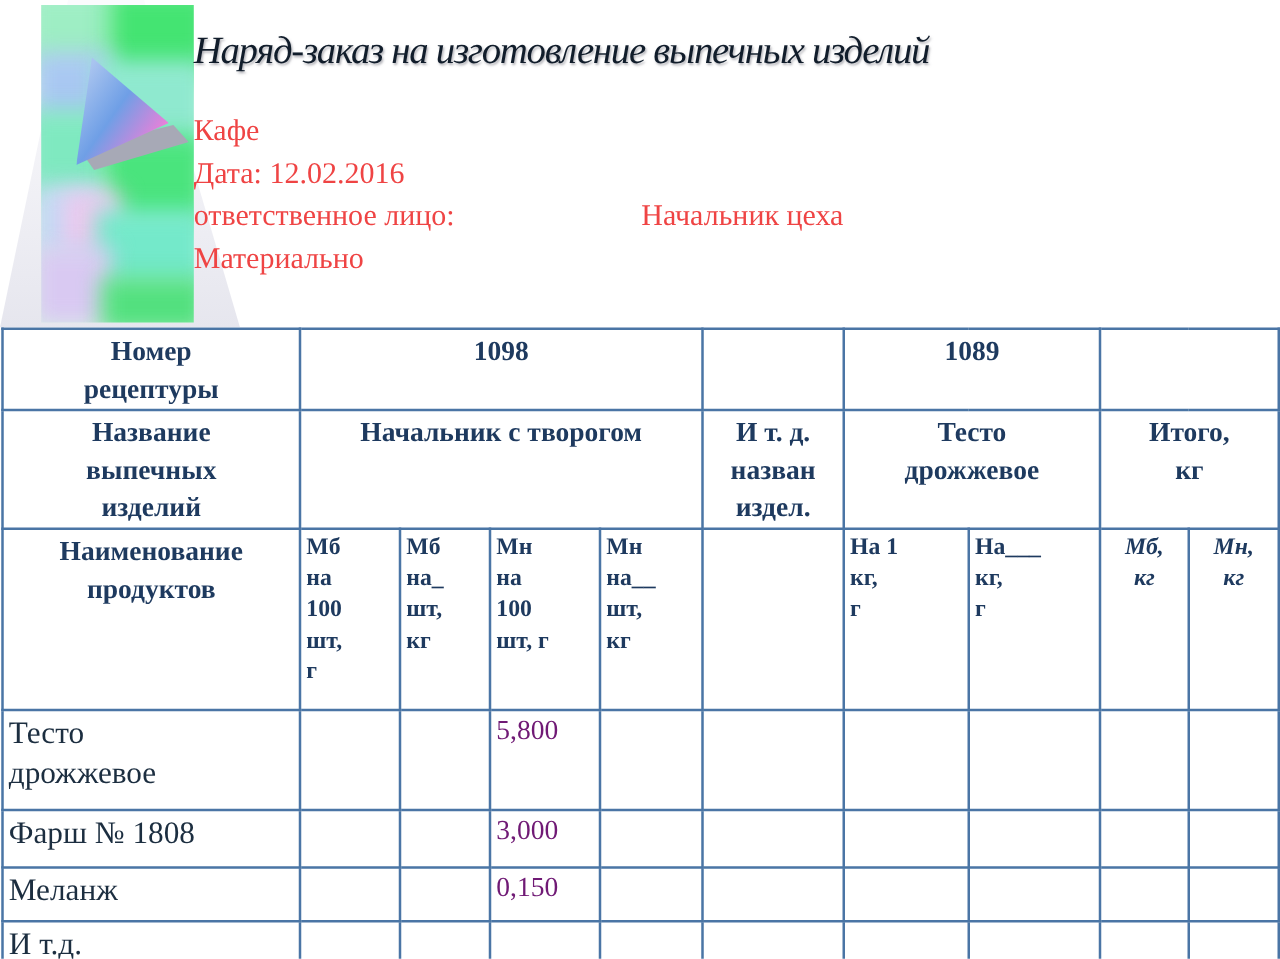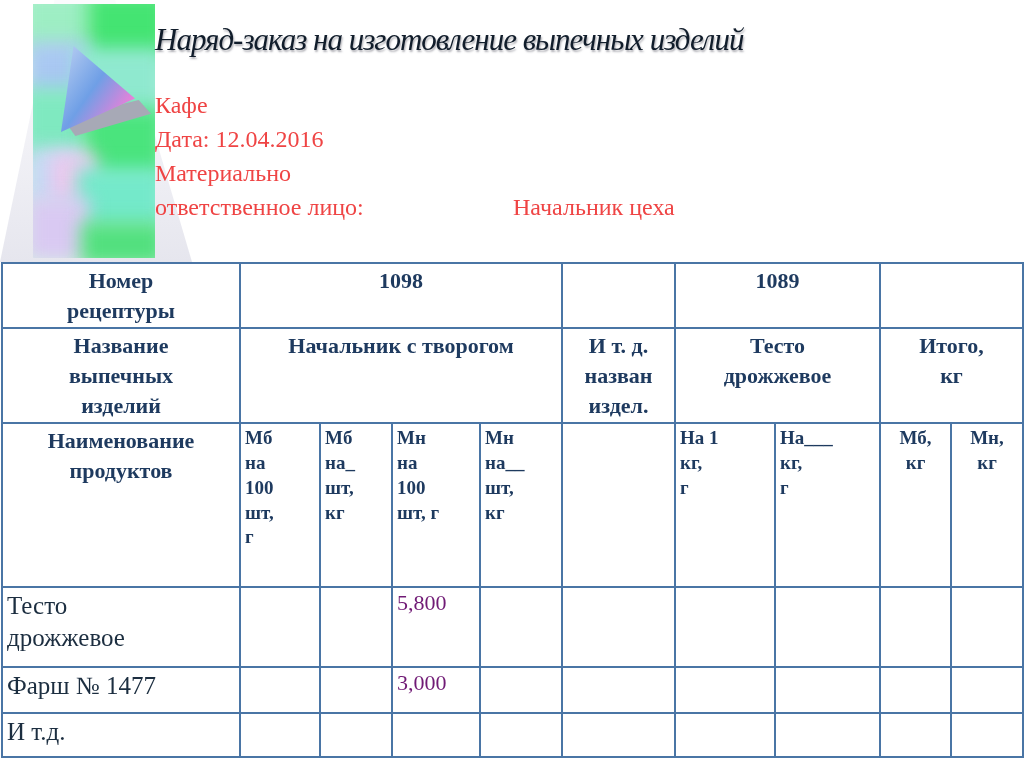--- a/index.html
+++ b/index.html
@@ -63,32 +63,32 @@
     overflow: hidden;
   }
   td.h {
     font-weight: bold; color: #1e3a5f; text-align: center;
     font-size: 22px; line-height: 1.35; padding-top: 4px;
   }
   td.h3 {
     font-weight: bold; color: #1e3a5f; text-align: left;
     font-size: 19px; line-height: 1.3; padding: 4px 2px 2px 7px;
   }
-  td.h3c { text-align: center; padding-left: 2px; }
+  td.h3c { text-align: center; padding-left: 2px; font-style: italic; }
   td.c-label {
     font-size: 25px; color: #1c2e40; text-align: left;
     padding: 4px 4px 2px 8px; line-height: 1.25;
   }
   td.c-val {
     font-size: 22px; color: #701a75; text-align: left;
     padding: 4px 2px 2px 11px;
   }
   tr.r1 { height: 65px; margin-left: 32px; }
   tr.r2 { height: 93px; }
-  tr.r3 { height: 164px; }
+  tr.r3 { height: 145px; }
   tr.d1 { height: 80px; }
   tr.d2 { height: 46px; }
   tr.d3 { height: 43px; }
   tr.d4 { height: 44px; }
 </style>
 </head>
 <body>
 
 <div class="wedge"></div>
 <div class="deco-band">
@@ -103,26 +103,26 @@
   <div class="blk" style="left:44px;top:164px;width:88px;height:62px;background:#74e9ca"></div>
   <div class="blk" style="left:-6px;top:194px;width:62px;height:62px;background:#d9c9f2"></div>
   <div class="blk" style="left:48px;top:218px;width:84px;height:44px;background:#52e07e"></div>
   <div class="tri-shadow"></div>
   <div class="tri"></div>
 </div>
 
 <div class="title">Наряд-заказ на изготовление выпечных изделий</div>
 <div class="info">
   <div class="info-row">Кафе</div>
-  <div class="info-row">Дата: 12.04.2016</div>
-  <div class="info-row">Материально</div>
+  <div class="info-row">Дата: 12.02.2016</div>
   <div class="info-row">
     <span>ответственное лицо:</span>
     <span class="resp-value">Начальник цеха</span>
   </div>
+  <div class="info-row">Материально</div>
 </div>
 
 <table class="order">
   <colgroup>
     <col style="width:238px">
       <col style="width:80px">
       <col style="width:72px">
     <col style="width:88px">
       <col style="width:82px">
       <col style="width:113px">
@@ -192,24 +192,36 @@
     <td class="c-val"></td>
     <td class="c-val">5,800</td>
     <td class="c-val"></td>
     <td class="c-val"></td>
     <td class="c-val"></td>
     <td class="c-val"></td>
     <td class="c-val"></td>
     <td class="c-val"></td>
   </tr>
   <tr class="d2">
-    <td class="c-label">Фарш № 1477</td>
+    <td class="c-label">Фарш № 1808</td>
     <td class="c-val"></td>
     <td class="c-val"></td>
     <td class="c-val">3,000</td>
+    <td class="c-val"></td>
+    <td class="c-val"></td>
+    <td class="c-val"></td>
+    <td class="c-val"></td>
+    <td class="c-val"></td>
+    <td class="c-val"></td>
+  </tr>
+  <tr class="d3">
+    <td class="c-label">Меланж</td>
+    <td class="c-val"></td>
+    <td class="c-val"></td>
+    <td class="c-val">0,150</td>
     <td class="c-val"></td>
     <td class="c-val"></td>
     <td class="c-val"></td>
     <td class="c-val"></td>
     <td class="c-val"></td>
     <td class="c-val"></td>
   </tr>
   <tr class="d4">
     <td class="c-label">И т.д.</td>
     <td class="c-val"></td>

